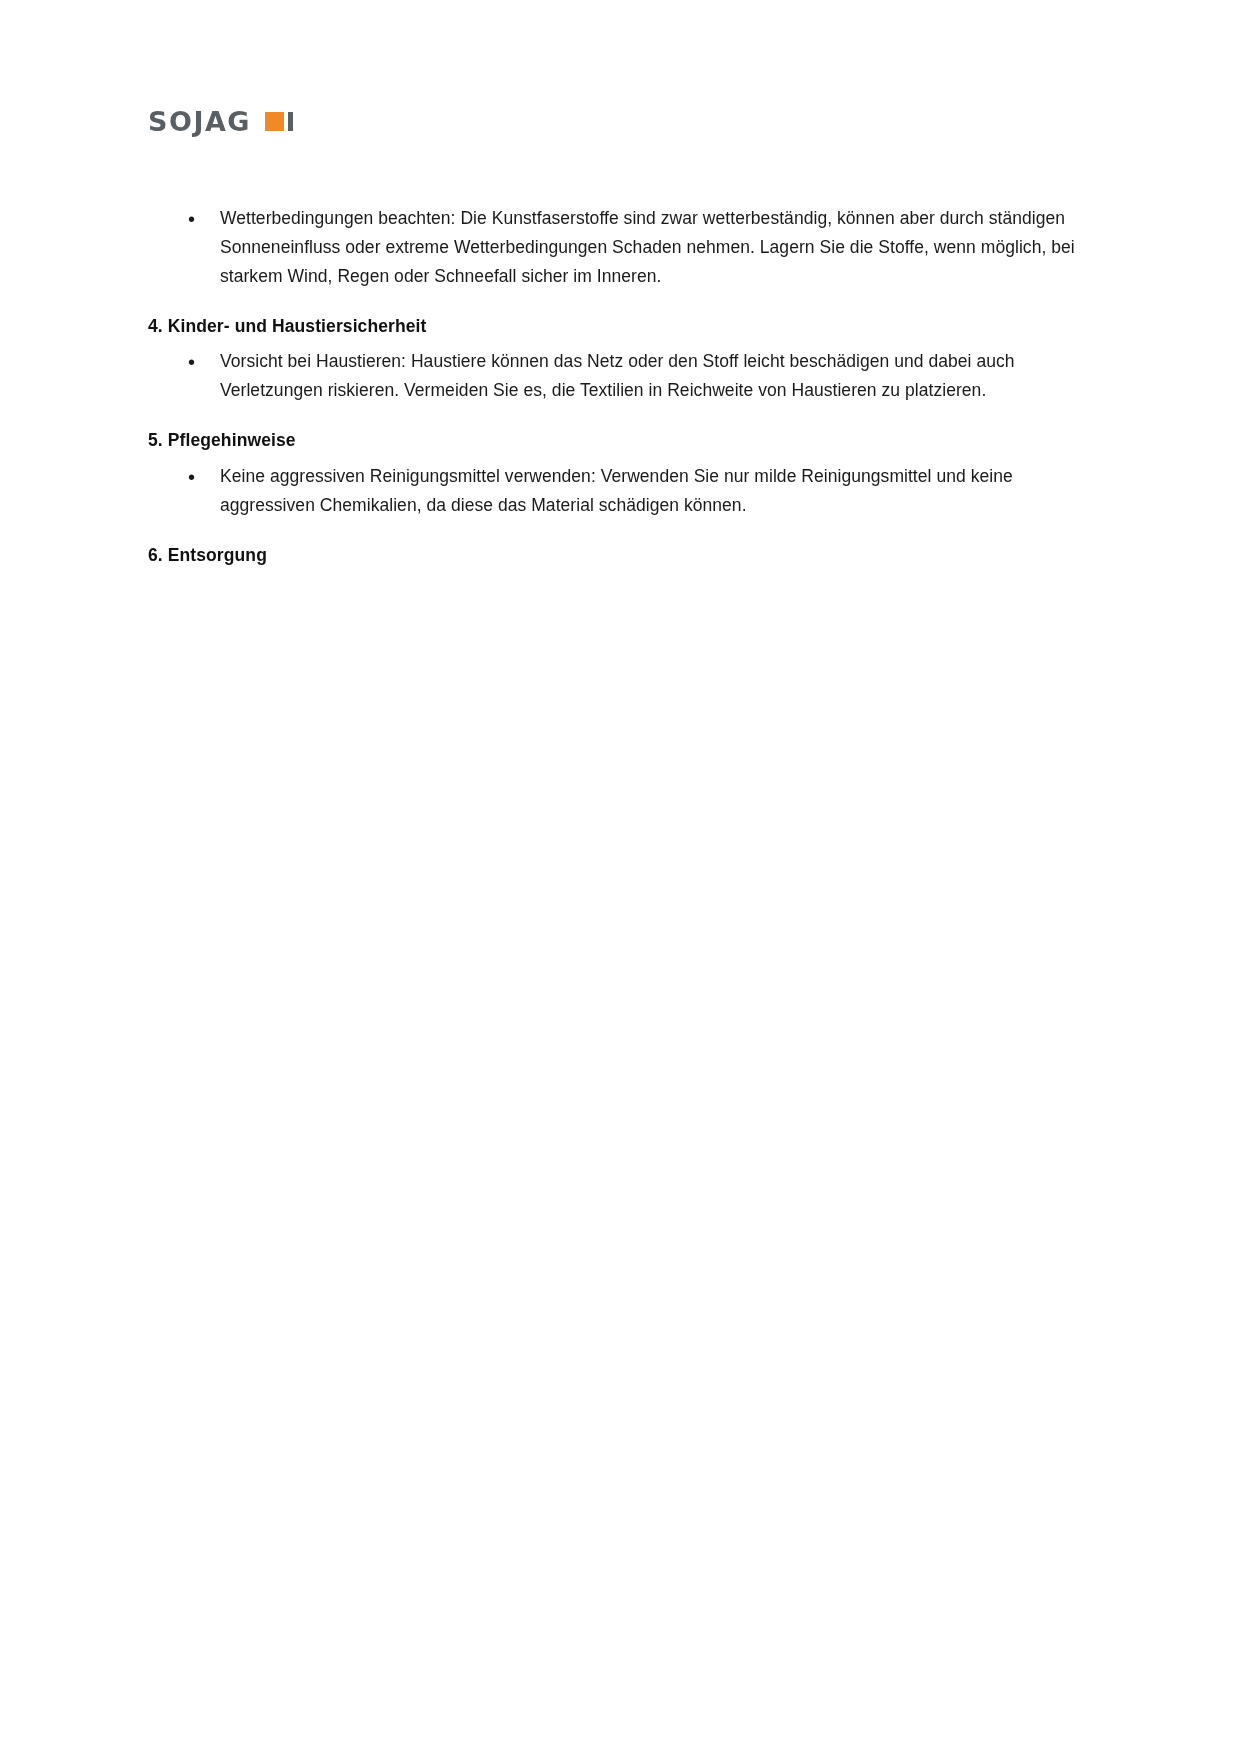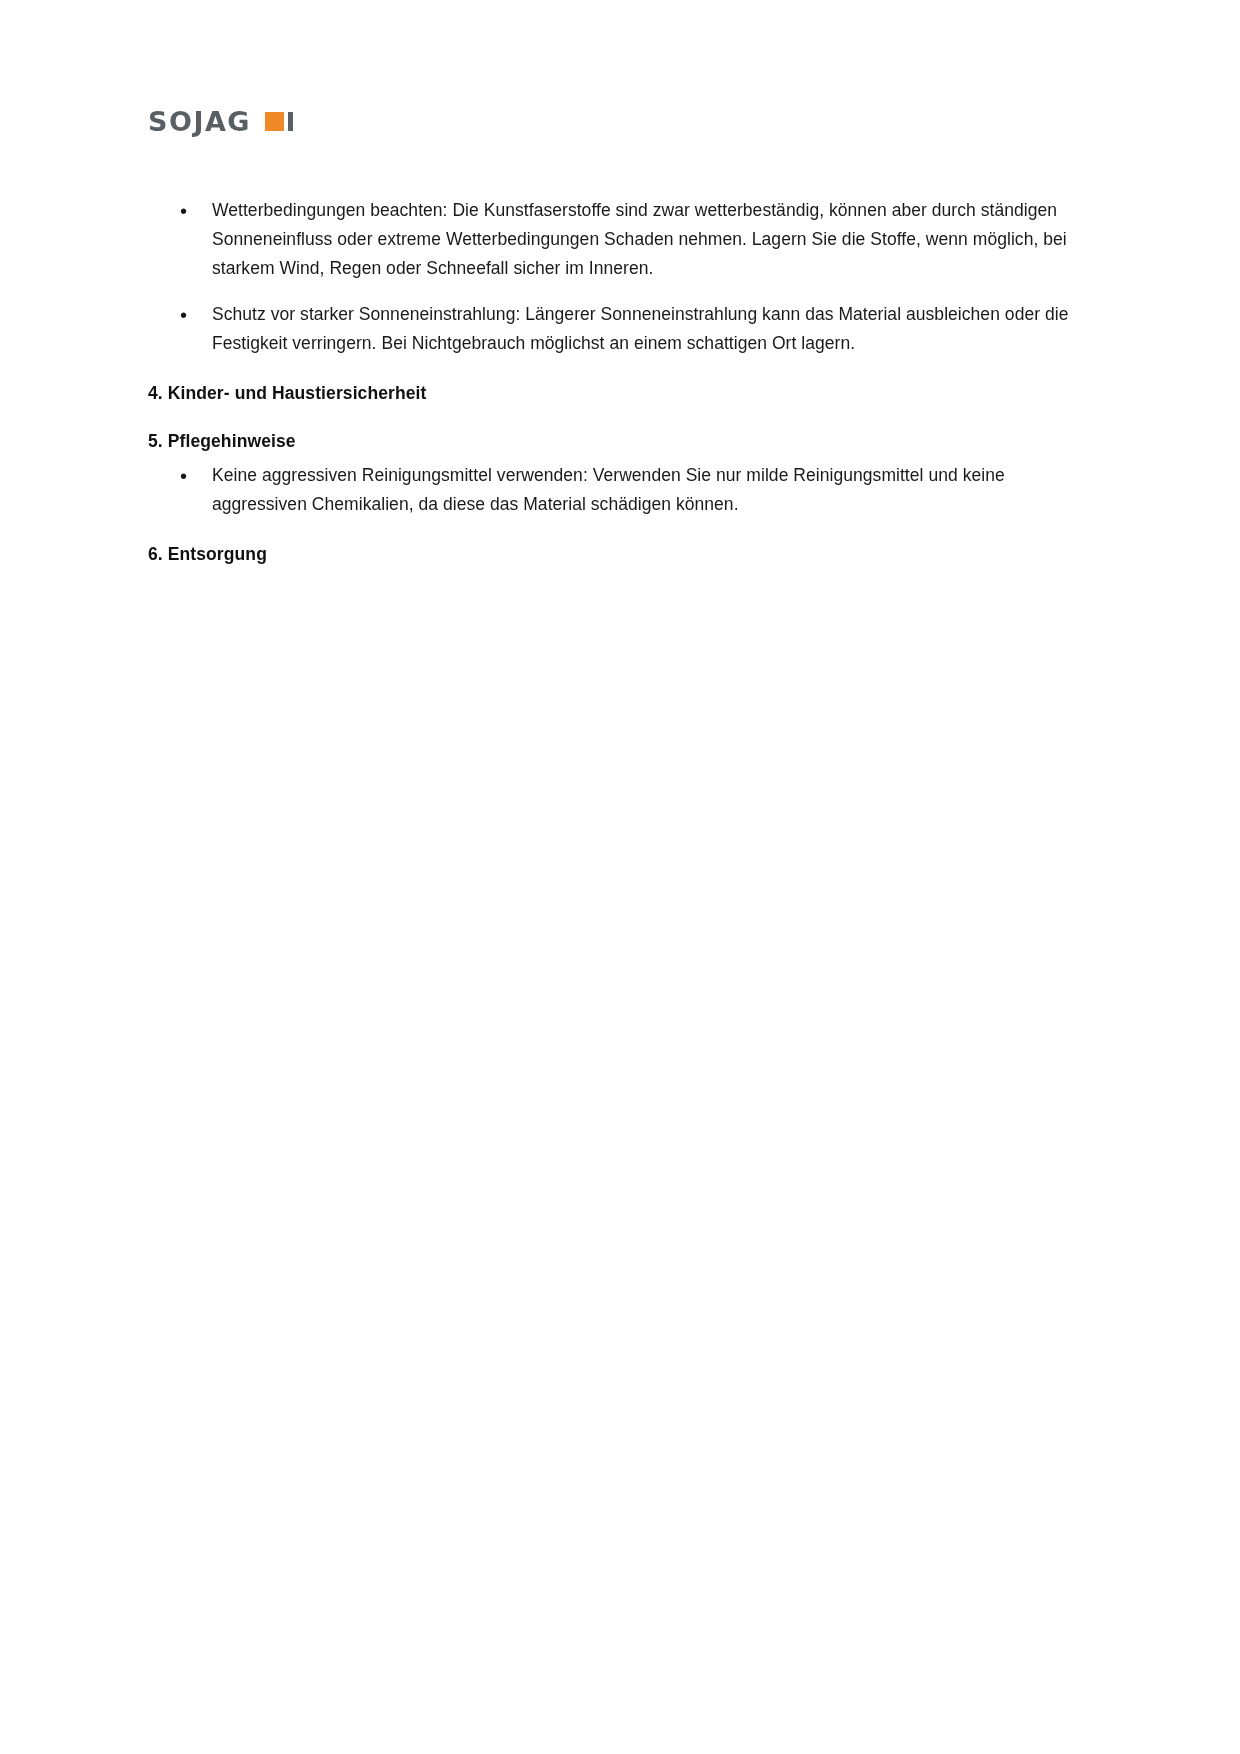--- a/index.html
+++ b/index.html
@@ -72,21 +72,21 @@
     color: #111111;
     margin: 0 0 6px 0;
     line-height: 1.5;
     letter-spacing: 0.1px;
   }
   .section {
     margin-bottom: 22px;
   }
   ul.bullets {
     list-style: none;
-    margin: 0;
+    margin: 8px;
     padding: 0;
   }
   ul.bullets > li {
     position: relative;
     padding-left: 64px;
     margin-bottom: 17px;
     font-size: 17.5px;
     line-height: 1.66;
     color: #1a1a1a;
     letter-spacing: 0.05px;
@@ -115,27 +115,27 @@
       <span class="brand-square"></span>
       <span class="brand-bar"></span>
     </span>
   </div>
 
   <div class="content">
 
     <div class="section">
       <ul class="bullets">
         <li>Wetterbedingungen beachten: Die Kunstfaserstoffe sind zwar wetterbeständig, können aber durch ständigen Sonneneinfluss oder extreme Wetterbedingungen Schaden nehmen. Lagern Sie die Stoffe, wenn möglich, bei starkem Wind, Regen oder Schneefall sicher im Inneren.</li>
-        <li>Schutz vor starker Sonneneinstrahlung: Längerer Sonneneinstrahlung kann das Material ausbleichen oder die Festigkeit verringern. Bei Nichtgebrauch möglichst an einem schattigen Ort lagern.</li>
       </ul>
     </div>
 
     <div class="section">
       <h2 class="section-heading">4. Kinder- und Haustiersicherheit</h2>
       <ul class="bullets">
+        <li>Vorsicht bei Haustieren: Haustiere können das Netz oder den Stoff leicht beschädigen und dabei auch Verletzungen riskieren. Vermeiden Sie es, die Textilien in Reichweite von Haustieren zu platzieren.</li>
       </ul>
     </div>
 
     <div class="section">
       <h2 class="section-heading">5. Pflegehinweise</h2>
       <ul class="bullets">
         <li>Keine aggressiven Reinigungsmittel verwenden: Verwenden Sie nur milde Reinigungsmittel und keine aggressiven Chemikalien, da diese das Material schädigen können.</li>
       </ul>
     </div>
 

